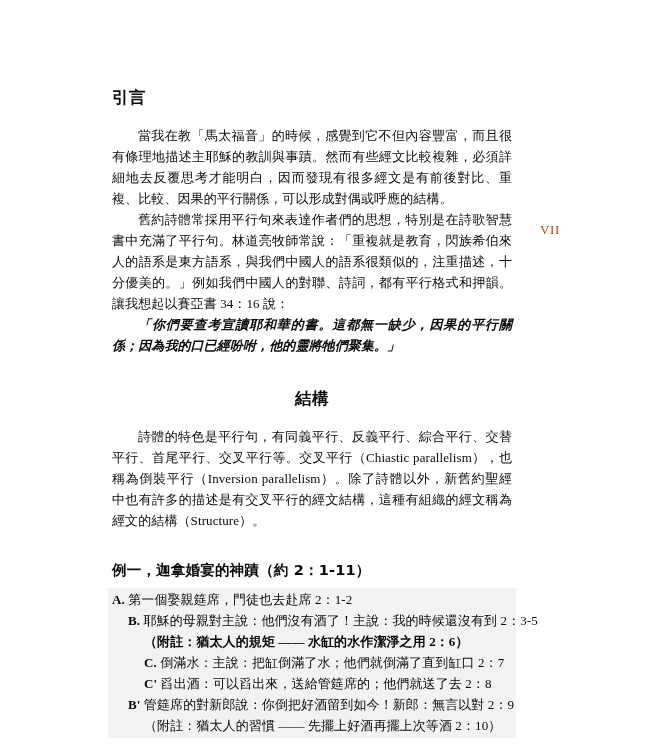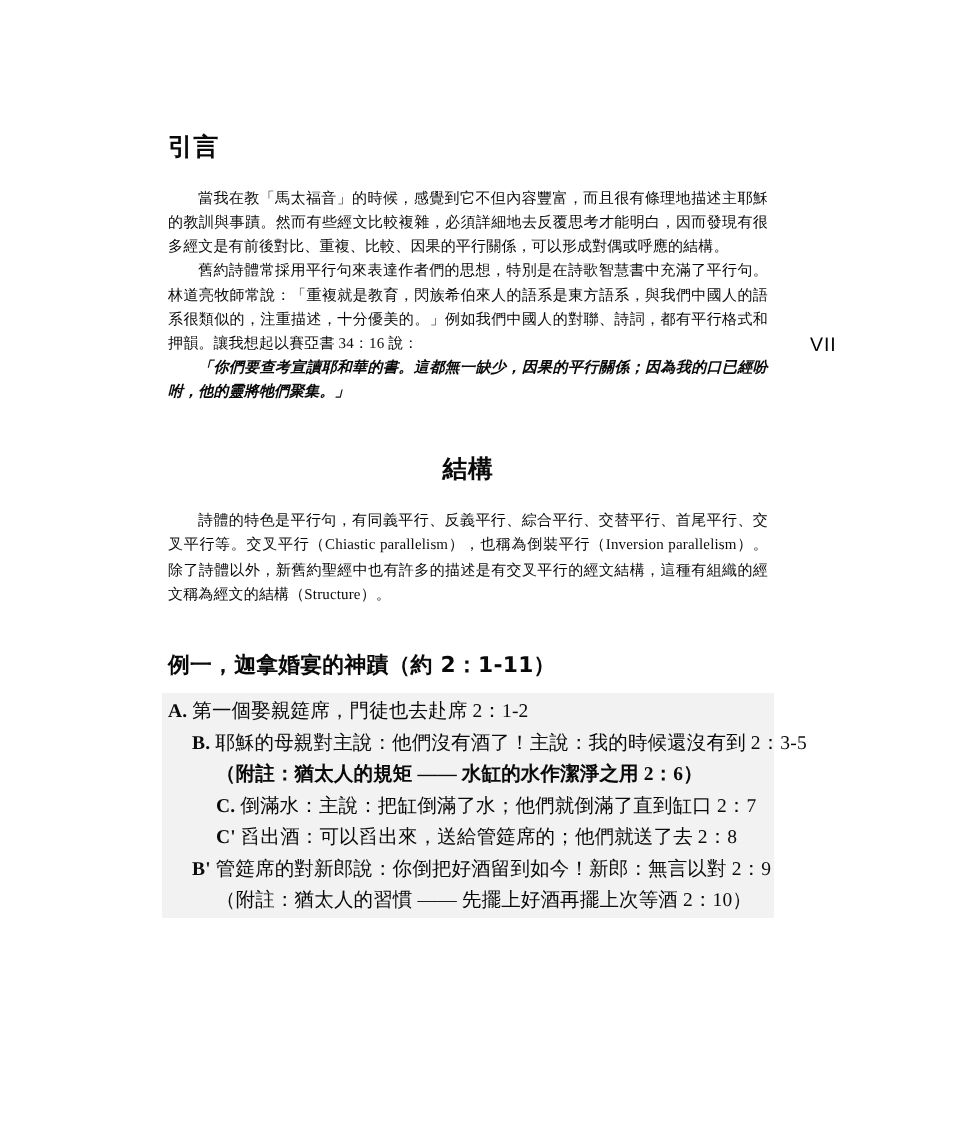--- a/index.html
+++ b/index.html
@@ -47,21 +47,21 @@
     font-weight: bold;
     font-size: 16.5px;
     letter-spacing: 0.5px;
     margin: 0;
     line-height: 1.2;
   }
   .sec-intro { margin-top: 88px; }
   .sec-structure { margin-top: 33px; text-align: center; }
 
   p.body {
-    font-size: 10px;
+    font-size: 13px;
     line-height: 1.62;
     margin: 0;
     text-align: justify;
     text-justify: inter-ideograph;
     text-indent: 2em;
     letter-spacing: 0.1px;
   }
   .para-block { margin-top: 17px; }
   .para-block p.body + p.body { margin-top: 0; }
 
@@ -72,22 +72,22 @@
     font-weight: bold;
     letter-spacing: 0.9px;
   }
 
   
   .page-number {
     position: absolute;
     left: 540px;
     top: 222px;
     font-size: 13px;
-    color: #000000;
-    font-family: Liberation Sans, sans-serif;
+    color: #c2410c;
+    font-family: Liberation Serif, serif;
     letter-spacing: 0.6px;
   }
 
   
   .example {
     margin-top: 30px;
   }
   .example-heading {
     font-family: "DejaVu Sans", "Liberation Sans", sans-serif;
     font-weight: bold;

